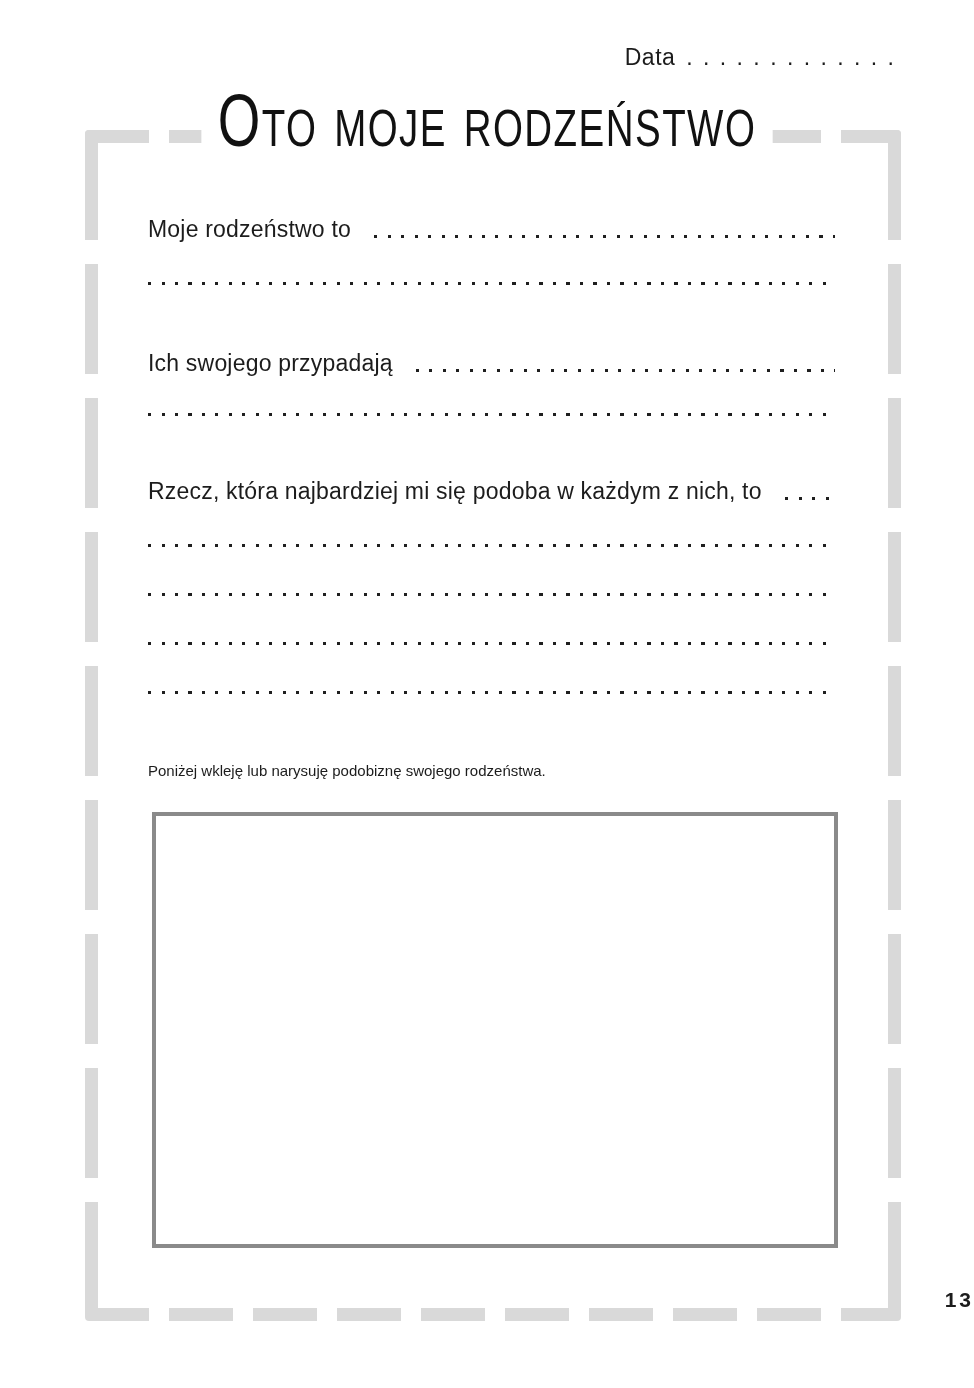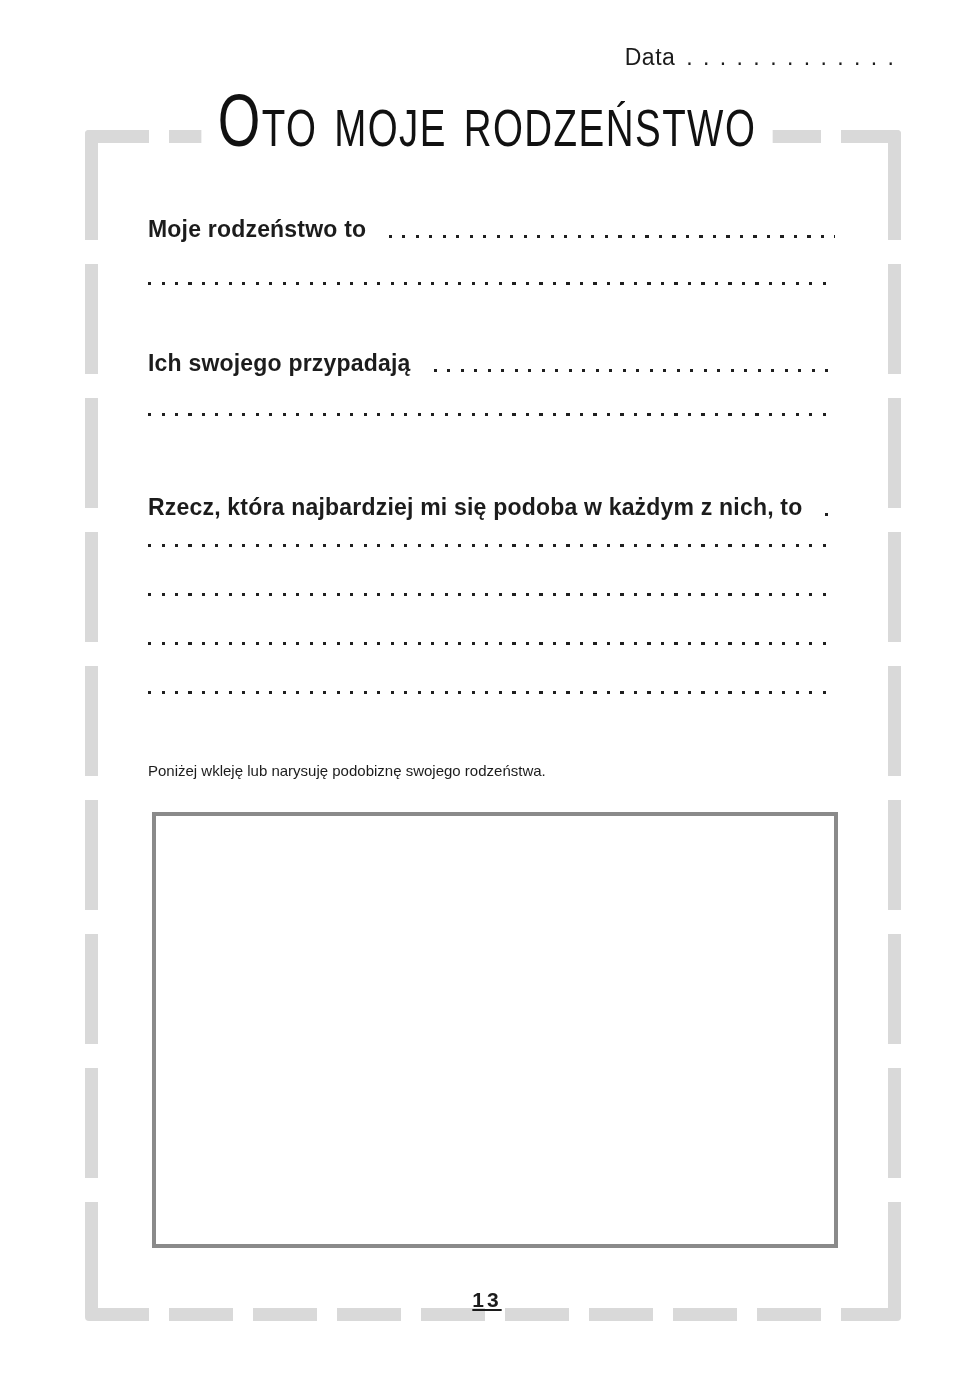--- a/index.html
+++ b/index.html
@@ -60,21 +60,21 @@
   .f-left { left: 85px; }
   .f-right { left: 888px; }
 
   
   .row {
     position: absolute;
     left: 148px; width: 687px;
     display: flex;
     font-size: 23px;
     line-height: 30px;
-    font-weight: 700;
+    font-weight: 400;
     z-index: 2;
     gap: 16px;
   }
   .row .label { white-space: nowrap; letter-spacing: 0.2px; }
   .leader {
     flex: 1 1 auto;
     height: 3px;
     align-self: flex-end;
     margin-bottom: 6px;
     margin-left: 7px;
@@ -83,21 +83,21 @@
   .dotline {
     position: absolute;
     left: 148px; width: 687px; height: 3px;
     background: repeating-linear-gradient(90deg, #1f1f1f 0 3px, transparent 3px 13.5px);
     z-index: 2;
   }
   .row-1 { top: 214px; }
   .dl-1  { top: 282px; }
   .row-2 { top: 348px; }
   .dl-2  { top: 413px; }
-  .row-3 { top: 492px; text-align: right; }
+  .row-3 { top: 476px; text-align: right; }
   .dl-3  { top: 544px; }
   .dl-4  { top: 593px; }
   .dl-5  { top: 642px; }
   .dl-6  { top: 691px; }
 
   .caption {
     position: absolute;
     top: 756px; left: 148px; width: 700px;
     font-size: 15px;
     line-height: 30px;
@@ -109,26 +109,25 @@
     top: 812px; left: 152px;
     width: 678px; height: 428px;
     border: 4px solid #8a8a8a;
     background: #ffffff;
     z-index: 2;
   }
 
   .pagenum {
     position: absolute;
     top: 1288px; left: 0; width: 100%;
-    text-align: center;
+    text-align: right;
     font-size: 21px;
     font-weight: 700;
     letter-spacing: 3px;
     z-index: 2;
-    text-decoration: underline;
   }
 </style>
 </head>
 <body>
 
 <div class="page">
 
   <div class="date-row">
     <span>Data</span>
     <span class="date-dots">. . . . . . . . . . . . .</span>

